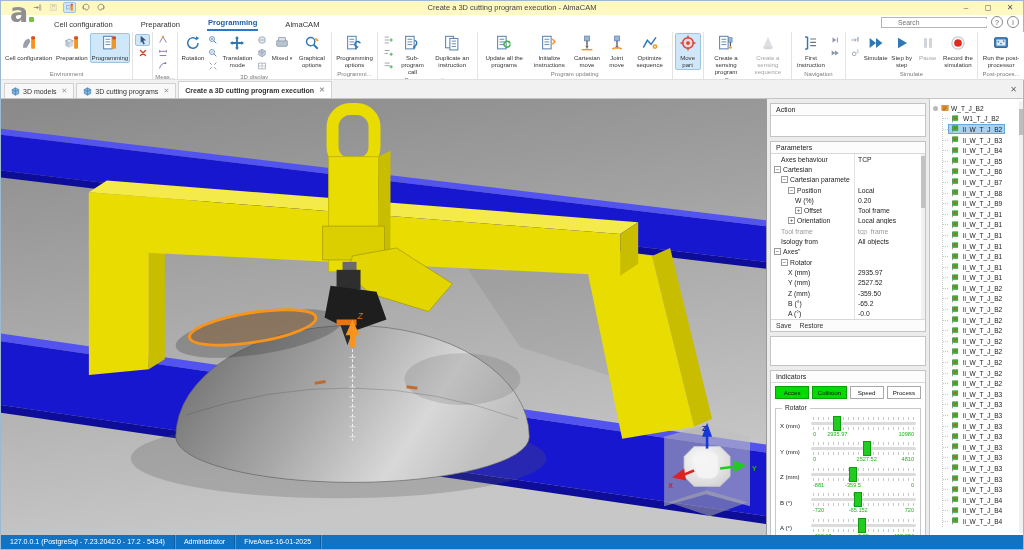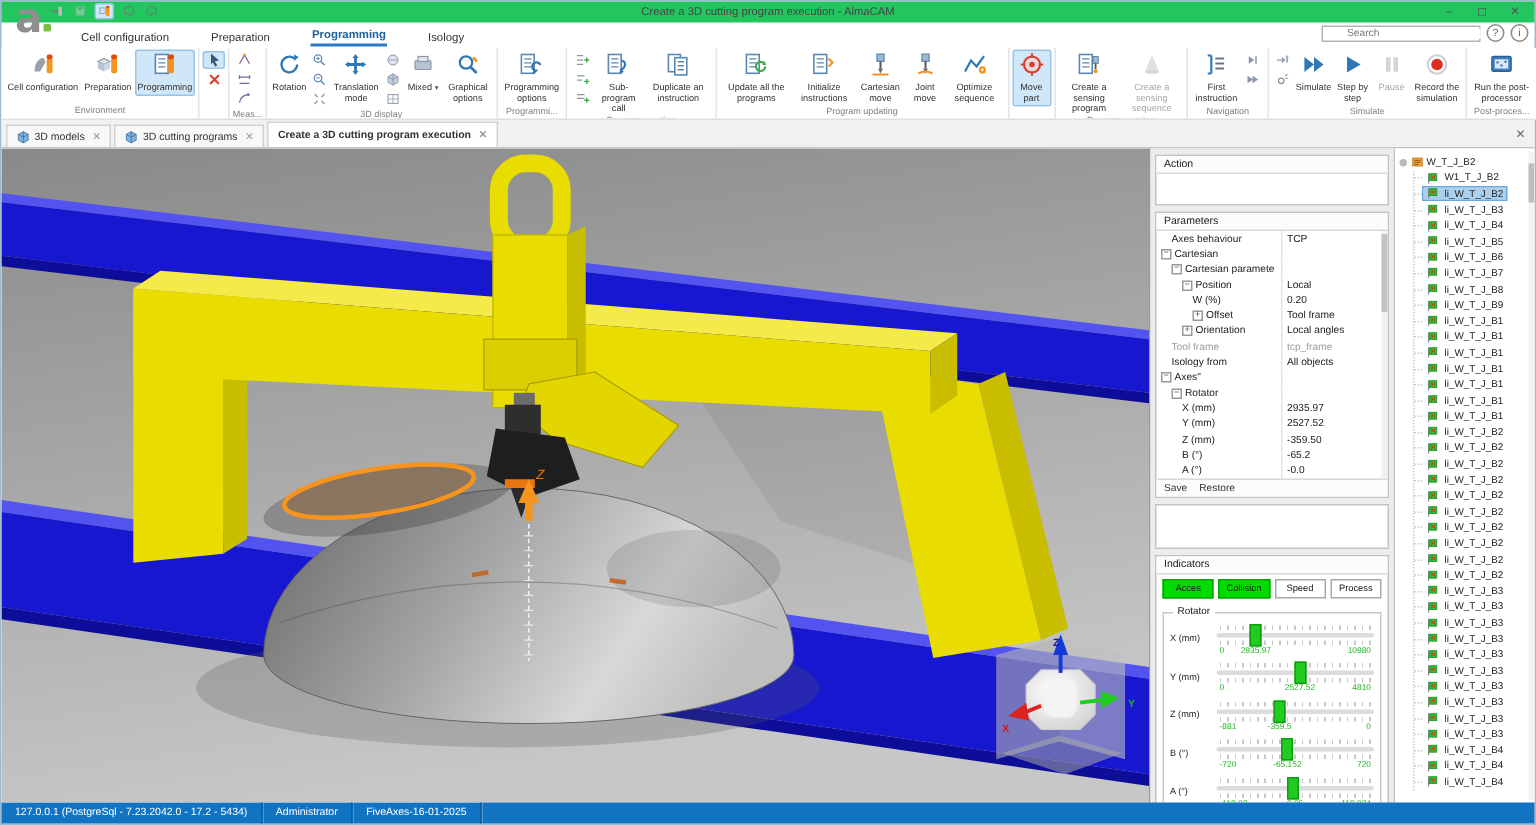--- a/index.html
+++ b/index.html
@@ -1,21 +1,21 @@
 <!DOCTYPE html>
 <html><head>
 <meta charset="utf-8">
 <style>
   * { margin:0; padding:0; box-sizing:border-box; }
   html,body { width:1024px; height:550px; overflow:hidden; }
   body { font-family:"Liberation Sans", sans-serif; background:#fff; }
   #app { position:relative; width:1024px; height:550px; background:#fff; border:1px solid #9db9d0; }
 
   
-  .titlebar { position:absolute; top:0; left:0; right:0; height:14px; background:#22c55e;padding-left:41px; }
+  .titlebar { position:absolute; top:0; left:0; right:0; height:14px; background:#fef9c3;padding-left:41px; }
   .qat { position:absolute; left:30px; top:1px; display:flex; gap:3px; }
   .qat-btn { width:13px; height:11px; display:flex; align-items:center; justify-content:center; border-radius:2px; }
   .qat-btn.active { background:#cfe7f9; border:1px solid #9ac4e5; }
   .qat-btn.disabled { opacity:.4; }
   .qat-btn svg { width:9px; height:9px; }
   .title-text { position:absolute; left:0; right:0; top:2px; text-align:center; font-size:7.5px; color:#444; }
   .winbtns { position:absolute; right:2px; top:0; display:flex; }
   .winbtn { width:22px; height:13px; text-align:center; font-size:8px; color:#555; line-height:13px; }
   .logo { position:absolute; left:9px; top:-4px; font-size:27px; font-weight:bold; color:#8f8f8f; font-family:"DejaVu Sans", sans-serif; z-index:5; }
   .logo::after { content:""; display:inline-block; width:5px; height:5px; background:#7ac143; border-radius:1px; margin-left:1px; }
@@ -148,21 +148,21 @@
       <div class="winbtn">◻</div>
       <div class="winbtn">✕</div>
     </div>
   </div>
   <div class="logo">a</div>
 
   <div class="tabsrow" id="rtabs">
       <div class="rtab">Cell configuration</div>
       <div class="rtab">Preparation</div>
       <div class="rtab active">Programming</div>
-      <div class="rtab">Isology</div>
+      <div class="rtab">AlmaCAM</div>
     </div>
   <div class="tabs-right">
     <div class="searchbox">
       <svg width="7" height="7" viewBox="0 0 10 10">
           <circle cx="4" cy="4" r="2.7" fill="none" stroke="#8a8a8a" stroke-width="1"></circle>
           <path d="M6.2 6.2 L9 9" stroke="#8a8a8a" stroke-width="1"></path>
         </svg>
       <input placeholder="Search" style="">
     </div>
     <div class="circbtn">?</div>

